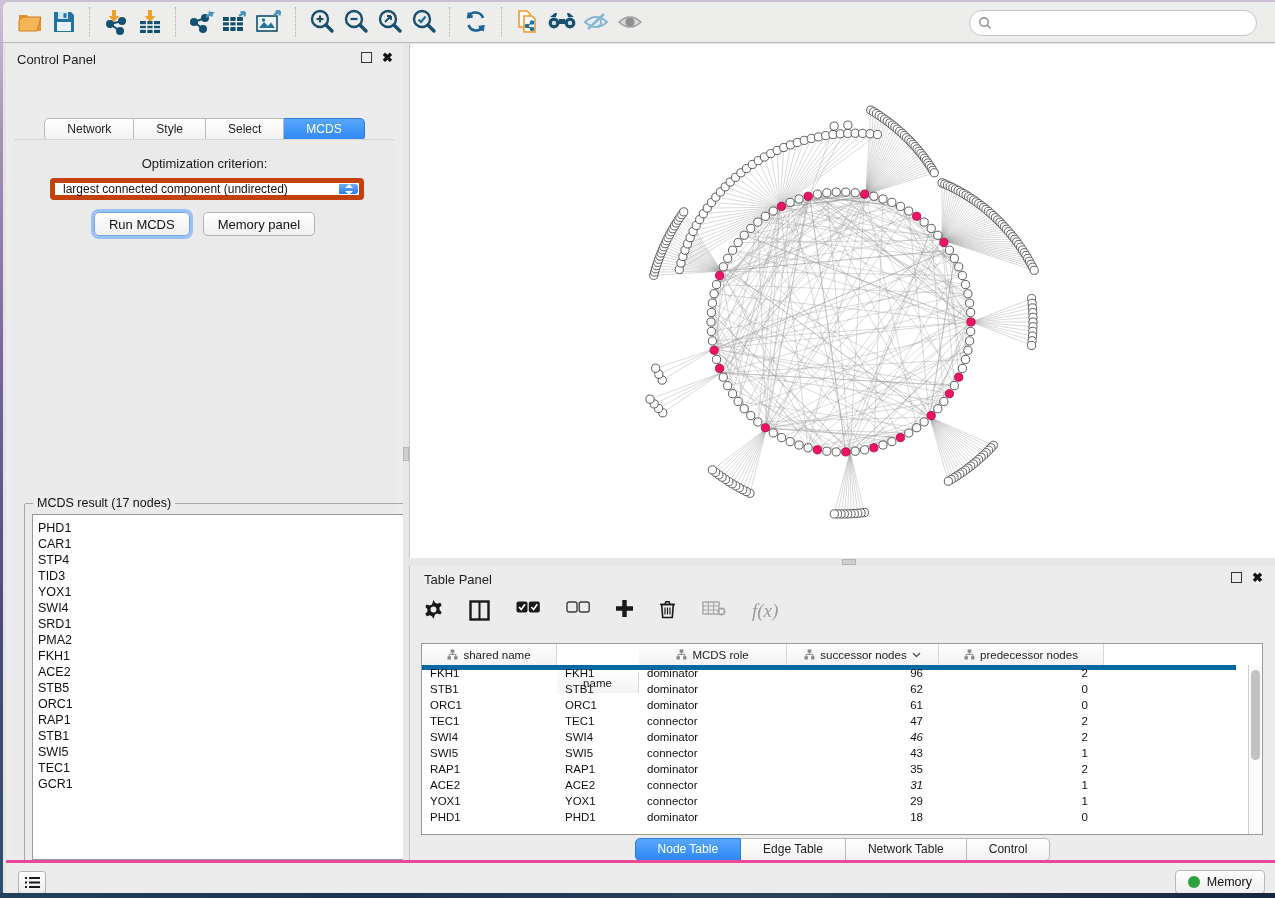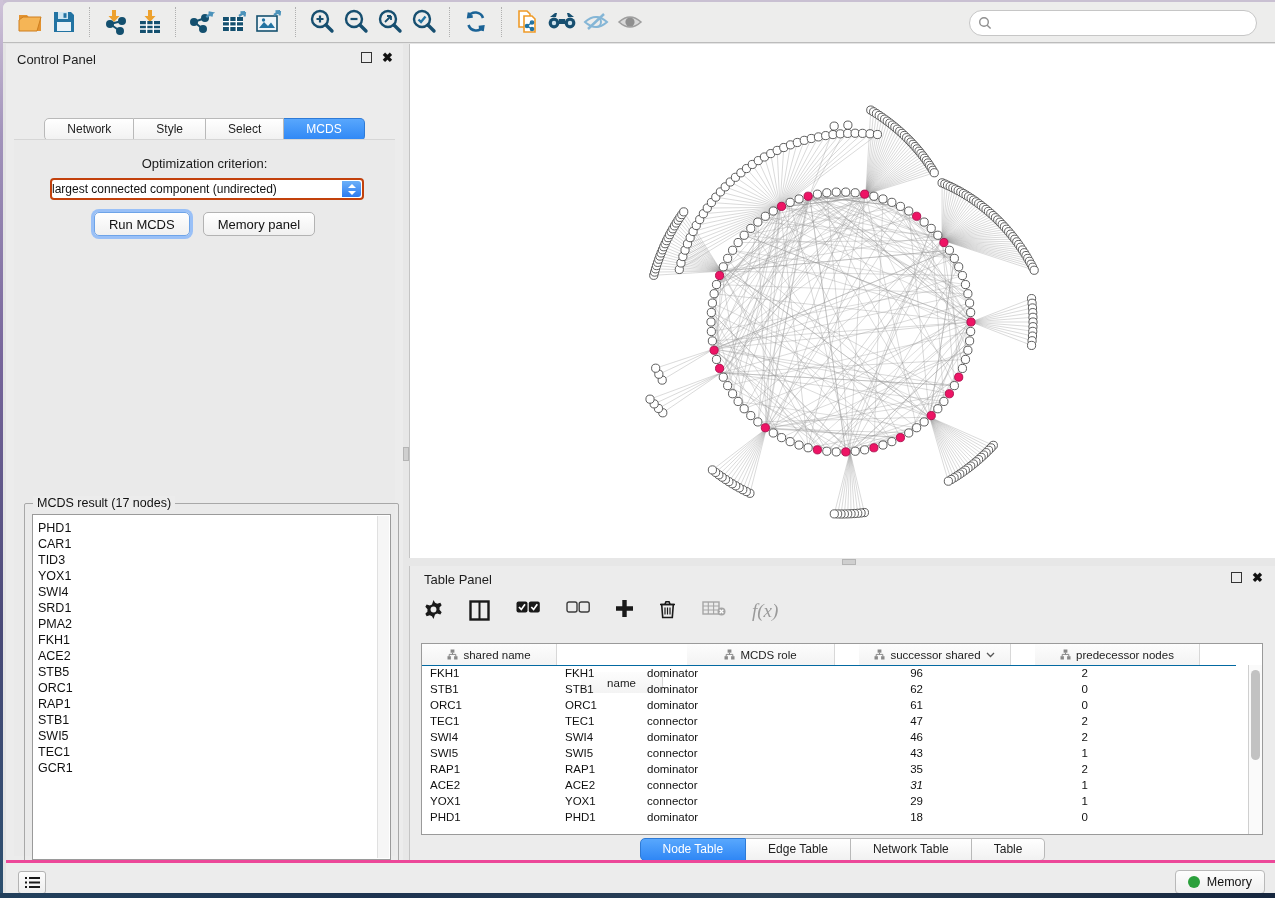--- a/index.html
+++ b/index.html
@@ -25,22 +25,22 @@
   .floaticon{width:9px;height:9px;border:1.5px solid #333;display:inline-block;}
   .closeicon{font-size:13px;font-weight:bold;color:#111;line-height:9px;}
   .segbar{display:flex;}
   .seg{height:21px;line-height:21px;padding:0 22px;font-size:12px;color:#222;background:linear-gradient(#ffffff,#f1f1f1);
     border:1px solid #b9b9b9;border-left:none;}
   .seg:first-child{border-left:1px solid #b9b9b9;border-radius:5px 0 0 5px;}
   .seg:last-child{border-radius:0 5px 5px 0;}
   .seg.sel{background:linear-gradient(#58a7fd,#2f87f5);color:#fff;border-color:#2e7ad6;}
   .cbody{left:8px;right:8px;top:95px;bottom:4px;background:#eaeaea;border-top:1px solid #d6d6d6;}
   .critlabel{width:100%;text-align:center;top:16px;font-size:13px;color:#1a1a1a;}
-  .select{left:36px;top:38px;width:314px;height:22px;background:#fff;border:2px solid #c2410c;border-radius:4px;
-    font-size:12px;color:#111;display:flex;align-items:center;box-sizing:border-box;}
+  .select{left:36px;top:38px;width:314px;height:22px;background:#fff;border:5px solid #c2410c;border-radius:4px;
+    font-size:12px;color:#111;display:flex;align-items:center;padding-left:8px;box-sizing:border-box;}
   .stepper{position:absolute;right:1px;top:1px;bottom:1px;width:19px;border-radius:0 3px 3px 0;
     background:linear-gradient(#6cb0f8,#2d7bf0);display:flex;flex-direction:column;align-items:center;justify-content:center;gap:3px;}
   .tri{width:0;height:0;border-left:4px solid transparent;border-right:4px solid transparent;}
   .tri.up{border-bottom:4px solid #fff;}
   .tri.dn{border-top:4px solid #fff;}
   .btnrow{top:72px;width:100%;display:flex;justify-content:center;gap:13px;}
   .macbtn{height:22px;padding:0 14px;background:linear-gradient(#ffffff,#f0f0f0);border:1px solid #b3b3b3;
     border-radius:5px;font-size:13px;color:#111;display:flex;align-items:center;}
   .macbtn.focus{box-shadow:0 0 0 3px rgba(98,164,255,.6);border-color:#6ea4e8;}
   .groupbox{left:10px;width:373px;top:466px;height:372px;border:1px solid #a8a8a8;border-radius:2px;}
@@ -61,21 +61,21 @@
   
   .vdivider{left:400px;top:42px;width:6px;height:816px;background:#e7e7e7;}
   .vgrip{position:absolute;left:0;top:403px;width:6px;height:14px;background:#cfcfcf;border:1px solid #b5b5b5;box-sizing:border-box;}
   .hdivider{left:406px;top:556px;right:0;height:8px;background:#e7e7e7;}
   .hgrip{position:absolute;left:50%;top:1px;width:14px;height:6px;background:#cfcfcf;border:1px solid #b5b5b5;box-sizing:border-box;}
   
   .tpanel{left:406px;top:564px;right:0;height:294px;background:#ececec;border-left:1px solid #c4c4c4;}
   .ttoolbar{position:absolute;left:14px;top:34px;height:40px;display:flex;gap:26px;}
   .fx{font-family:"Liberation Serif",serif;font-style:italic;font-size:19px;color:#9a9a9a;}
   .tablebox{position:absolute;left:11px;right:12px;top:77px;height:190px;border:1px solid #9a9a9a;background:#fff;}
-  .thead{position:absolute;left:0;top:0;right:26px;height:21px;display:flex;border-bottom:1px solid #0369a1;gap:24px;}
+  .thead{position:absolute;left:0;top:0;right:26px;height:21px;display:flex;border-bottom:5px solid #0369a1;}
   .th{height:21px;box-sizing:border-box;border-right:1px solid #d8d8d8;background:linear-gradient(#fdfdfd,#f3f3f3);
     display:flex;align-items:center;justify-content:center;gap:5px;font-size:11.5px;color:#1c1c1c;}
   .trowwrap{position:absolute;left:0;top:21px;right:13px;bottom:0;overflow:hidden;}
   .trow{display:flex;height:16px;}
   .td{box-sizing:border-box;font-size:11.5px;color:#111;line-height:16px;white-space:nowrap;overflow:hidden;}
   .td.left{padding-left:8px;text-align:left;}
   .td.right{padding-right:16px;text-align:right;}
   .tscroll{position:absolute;right:0;top:21px;width:13px;bottom:0;background:#fafafa;border-left:1px solid #cfcfcf;}
   .tthumb{position:absolute;left:2px;top:5px;width:9px;height:90px;background:#c2c2c2;border-radius:5px;}
   .ttabs{position:absolute;left:0;right:0;top:272px;display:flex;justify-content:center;}
@@ -266,26 +266,27 @@
         <span>largest connected component (undirected)</span>
         <span class="stepper">
             <span class="tri up"></span>
             <span class="tri dn"></span>
           </span>
       </div>
       <div class="abs btnrow">
         <div class="macbtn focus">Run MCDS</div>
         <div class="macbtn">Memory panel</div>
       </div>
-      <div class="abs groupbox" style="top:363px;height:363px;">
+      <div class="abs groupbox" style="top:363px;height:363px;padding-left:40px;">
         <div class="grouplegend">MCDS result (17 nodes)</div>
         <div class="mcdslist">
           <div class="mcdsitems" id="mcds-items">
               <div class="listitem">PHD1</div>
               <div class="listitem">CAR1</div>
+              <div class="listitem">STP4</div>
               <div class="listitem">TID3</div>
               <div class="listitem">YOX1</div>
               <div class="listitem">SWI4</div>
               <div class="listitem">SRD1</div>
               <div class="listitem">PMA2</div>
               <div class="listitem">FKH1</div>
               <div class="listitem">ACE2</div>
               <div class="listitem">STB5</div>
               <div class="listitem">ORC1</div>
               <div class="listitem">RAP1</div>
@@ -1092,21 +1093,21 @@
             </svg>
             <span>MCDS role</span>
           </div>
           <div class="th" style="width: 152px;">
             <svg width="11" height="11" viewBox="0 0 11 11">
               <rect x="3.6" y="0.5" width="3.8" height="3.2" fill="#888"></rect>
               <rect x="0.5" y="7.2" width="3.4" height="3.3" fill="#888"></rect>
               <rect x="7.1" y="7.2" width="3.4" height="3.3" fill="#888"></rect>
               <path d="M5.5 3.7 V5.4 M2.2 7.2 V5.4 H8.8 V7.2" stroke="#888" fill="none"></path>
             </svg>
-            <span>successor shared</span>
+            <span>successor nodes</span>
             <svg width="9" height="6" viewBox="0 0 9 6">
               <path d="M1 1 l3.5 3.5 L8 1" stroke="#555" stroke-width="1.3" fill="none"></path>
             </svg>
           </div>
           <div class="th" style="width: 165px;">
             <svg width="11" height="11" viewBox="0 0 11 11">
               <rect x="3.6" y="0.5" width="3.8" height="3.2" fill="#888"></rect>
               <rect x="0.5" y="7.2" width="3.4" height="3.3" fill="#888"></rect>
               <rect x="7.1" y="7.2" width="3.4" height="3.3" fill="#888"></rect>
               <path d="M5.5 3.7 V5.4 M2.2 7.2 V5.4 H8.8 V7.2" stroke="#888" fill="none"></path>
@@ -1140,21 +1141,21 @@
             <div class="td left" style="width: 135px;">TEC1</div>
             <div class="td left" style="width: 82px;">TEC1</div>
             <div class="td left" style="width: 148px;">connector</div>
             <div class="td right" style="width: 152px;">47</div>
             <div class="td right" style="width: 165px;">2</div>
           </div>
           <div class="trow">
             <div class="td left" style="width: 135px;">SWI4</div>
             <div class="td left" style="width: 82px;">SWI4</div>
             <div class="td left" style="width: 148px;">dominator</div>
-            <div class="td right" style="width: 152px;">46</div>
+            <div class="td right" style="width: 152px; font-style: italic;">46</div>
             <div class="td right" style="width: 165px;">2</div>
           </div>
           <div class="trow">
             <div class="td left" style="width: 135px;">SWI5</div>
             <div class="td left" style="width: 82px;">SWI5</div>
             <div class="td left" style="width: 148px;">connector</div>
             <div class="td right" style="width: 152px;">43</div>
             <div class="td right" style="width: 165px;">1</div>
           </div>
           <div class="trow">
@@ -1188,21 +1189,21 @@
         </div>
       <div class="tscroll">
           <div class="tthumb"></div>
         </div>
     </div>
     <div class="ttabs">
         <div class="segbar" id="tp-tabs">
           <span class="seg sel">Node Table</span>
           <span class="seg">Edge Table</span>
           <span class="seg">Network Table</span>
-          <span class="seg">Table</span>
+          <span class="seg">Control</span>
         </div>
       </div>
   </div>
 
   <div class="abs statusbar">
     <div class="menubtn">
         <svg width="15" height="13" viewBox="0 0 15 13">
           <path d="M0 2 h2 M4 2 h11 M0 6.5 h2 M4 6.5 h11 M0 11 h2 M4 11 h11" stroke="#191919" stroke-width="2.2"></path>
         </svg>
       </div>

